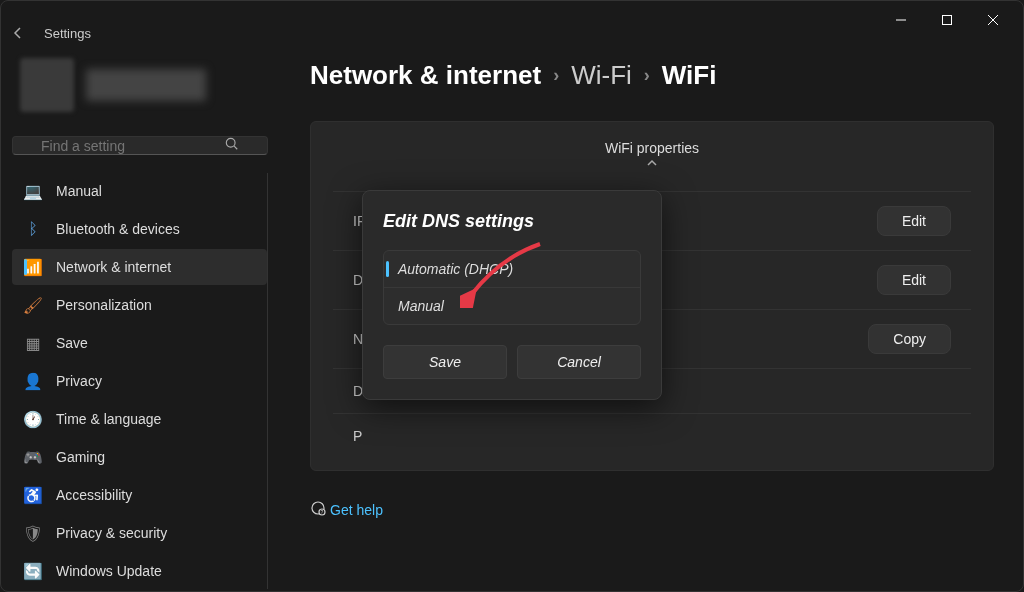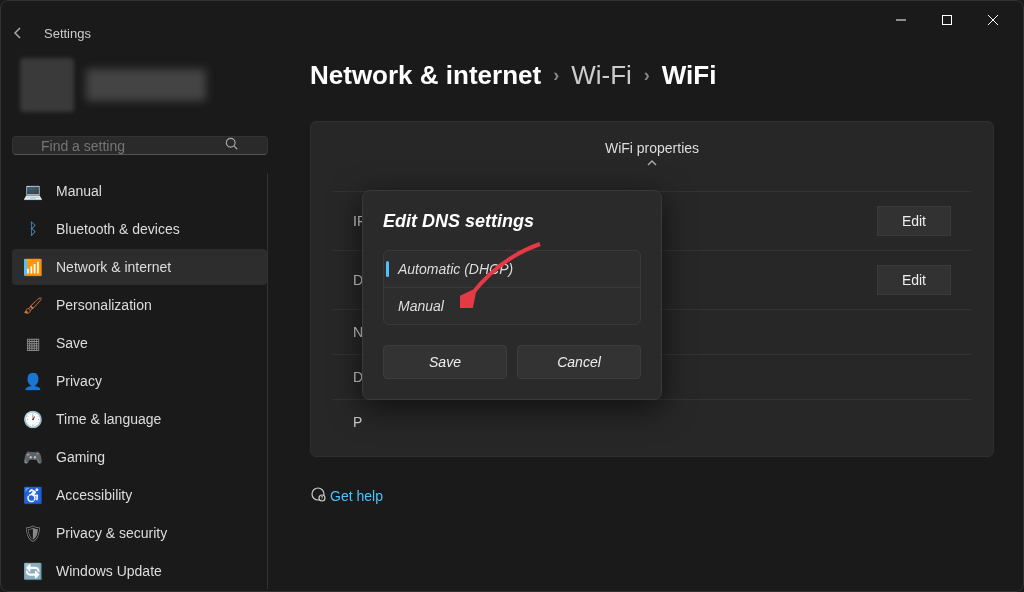--- a/index.html
+++ b/index.html
@@ -35,21 +35,21 @@
     .breadcrumb-main { color: #fff; }
     .breadcrumb-sub { color: #ccc; font-weight: 400; }
     
     .panel { background: #272727; border: 1px solid #2f2f2f; border-radius: 6px; margin-bottom: 20px; }
     .panel-header { padding: 18px 22px; display: flex; align-items: center; justify-content: space-between; font-size: 14px; color: #ddd; flex-direction: column; }
     .chevron { color: #aaa; }
     .panel-body { padding: 0 22px 12px; }
     .prop-row { display: flex; align-items: center; padding: 14px 20px; border-top: 1px solid #333; font-size: 14px; }
     .prop-label { color: #ccc; width: 160px; }
     .prop-value { color: #bbb; flex: 1; }
-    .prop-btn { background: #323232; border: 1px solid #3a3a3a; border-radius: 0; padding: 6px 24px; color: #eee; font-size: 14px; cursor: pointer; }
+    .prop-btn { background: #323232; border: 1px solid #3a3a3a; border-radius: 8px; padding: 6px 24px; color: #eee; font-size: 14px; cursor: pointer; }
     
     .help-link { display: flex; align-items: center; gap: 2px; color: #4cc2ff; font-size: 14px; cursor: pointer; padding: 8px 0; }
     .help-icon { color: #ccc; }
     
     .dialog-overlay { position: absolute; top: 190px; left: 362px; width: 300px; background: #2a2a2a; border: 1px solid #3a3a3a; border-radius: 8px; box-shadow: 0 8px 32px rgba(0,0,0,0.6); padding: 20px; z-index: 100; font-style: italic; }
     .dialog-title { font-size: 18px; font-weight: 600; margin-bottom: 18px; }
     .dropdown-list { background: #2d2d2d; border: 1px solid #3a3a3a; border-radius: 6px; margin-bottom: 20px; }
     .dropdown-option { padding: 10px 14px; font-size: 14px; color: #ddd; cursor: pointer; display: flex; align-items: center; position: relative; }
     .dropdown-option.selected::before { content: ''; width: 3px; height: 16px; background: #4cc2ff; border-radius: 2px; position: absolute; left: 2px; }
     .dropdown-option:first-child { border-bottom: 1px solid #383838; }
@@ -182,20 +182,21 @@
             <button class="prop-btn">Edit</button>
           </div>
           <div class="prop-row">
             <span class="prop-label">D</span>
             <span class="prop-value"></span>
             <button class="prop-btn">Edit</button>
           </div>
           <div class="prop-row">
             <span class="prop-label">N</span>
             <span class="prop-value">N Card</span>
+            <button class="prop-btn">Copy</button>
           </div>
           <div class="prop-row">
             <span class="prop-label">D</span>
             <span class="prop-value"></span>
           </div>
           <div class="prop-row">
             <span class="prop-label">P</span>
             <span class="prop-value"></span>
           </div>
         </div>

